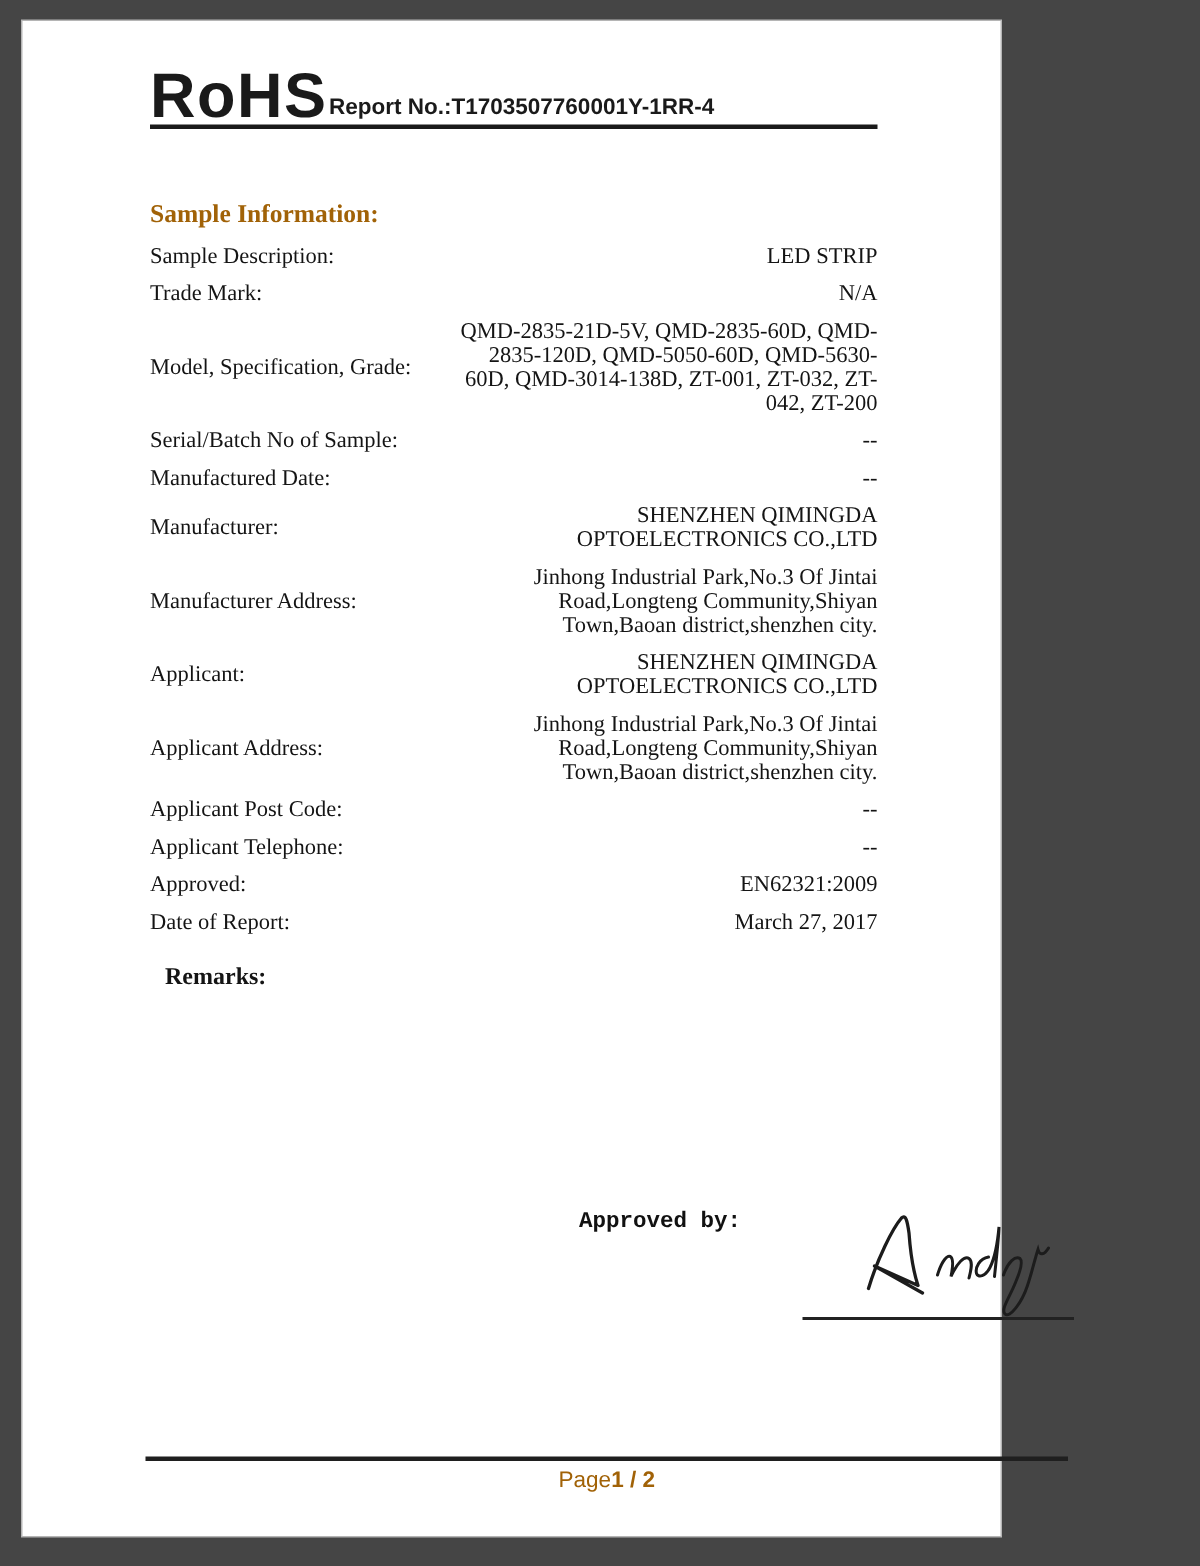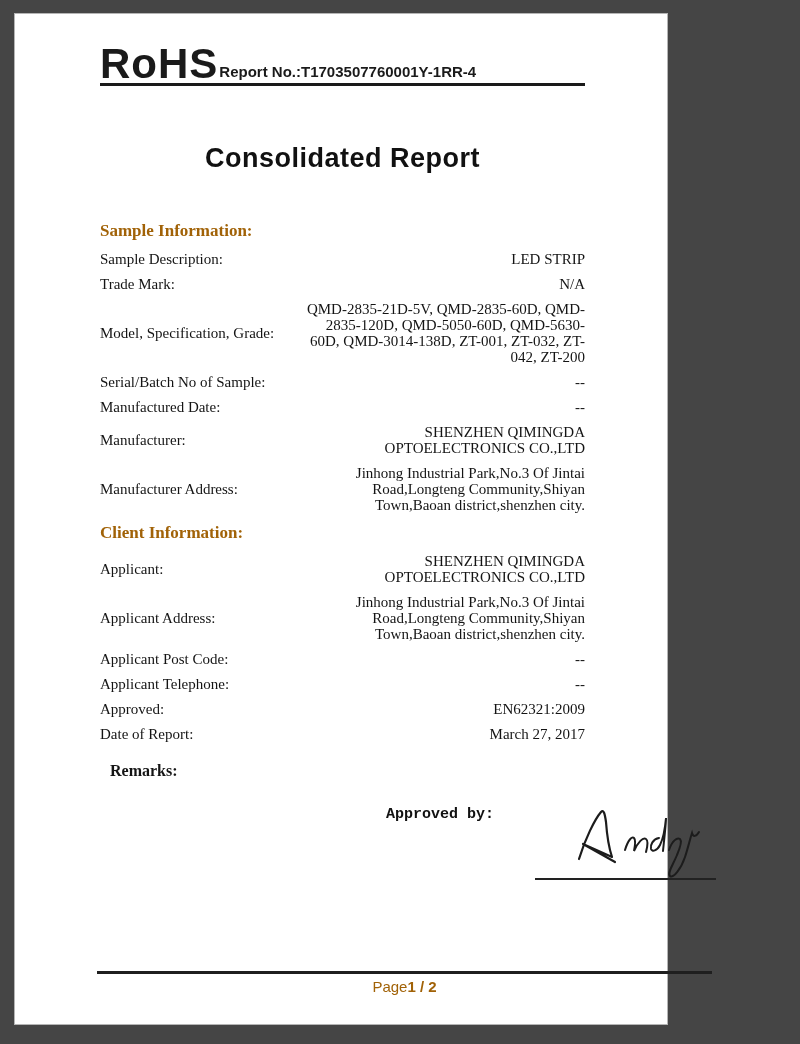--- a/index.html
+++ b/index.html
@@ -146,21 +146,20 @@
 <body>
 
 <div class="page">
 
   <div class="doc-header">
     <span class="logo">RoHS</span>
     <span class="report-no">Report No.:T1703507760001Y-1RR-4</span>
   </div>
   <hr class="header-rule">
 
-  <div class="doc-title">Consolidated Report</div>
 
   <div class="section-heading heading-sample">Sample Information:</div>
   <div class="rows">
     <div class="info-row">
       <div class="info-label">Sample Description:</div>
       <div class="info-value">LED STRIP</div>
     </div>
     <div class="info-row">
       <div class="info-label">Trade Mark:</div>
       <div class="info-value">N/A</div>
@@ -180,21 +179,20 @@
     <div class="info-row">
       <div class="info-label">Manufacturer:</div>
       <div class="info-value">SHENZHEN QIMINGDA OPTOELECTRONICS CO.,LTD</div>
     </div>
     <div class="info-row">
       <div class="info-label">Manufacturer Address:</div>
       <div class="info-value">Jinhong Industrial Park,No.3 Of Jintai Road,Longteng Community,Shiyan Town,Baoan district,shenzhen city.</div>
     </div>
   </div>
 
-  <div class="section-heading heading-client">Client Information:</div>
   <div class="rows">
     <div class="info-row">
       <div class="info-label">Applicant:</div>
       <div class="info-value">SHENZHEN QIMINGDA OPTOELECTRONICS CO.,LTD</div>
     </div>
     <div class="info-row">
       <div class="info-label">Applicant Address:</div>
       <div class="info-value">Jinhong Industrial Park,No.3 Of Jintai Road,Longteng Community,Shiyan Town,Baoan district,shenzhen city.</div>
     </div>
     <div class="info-row">

